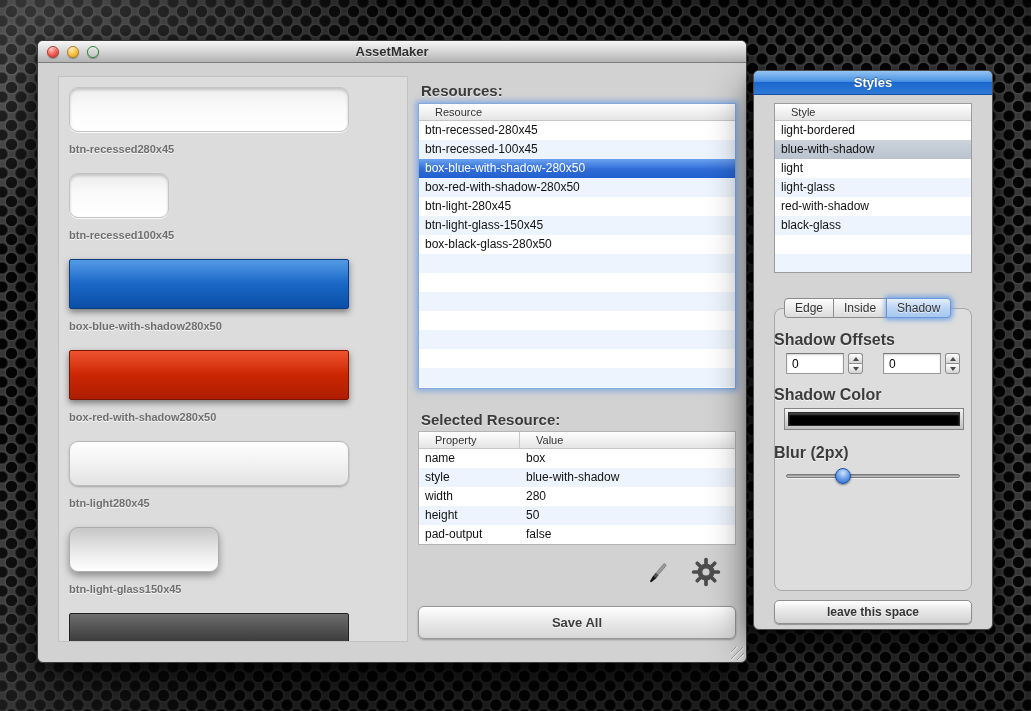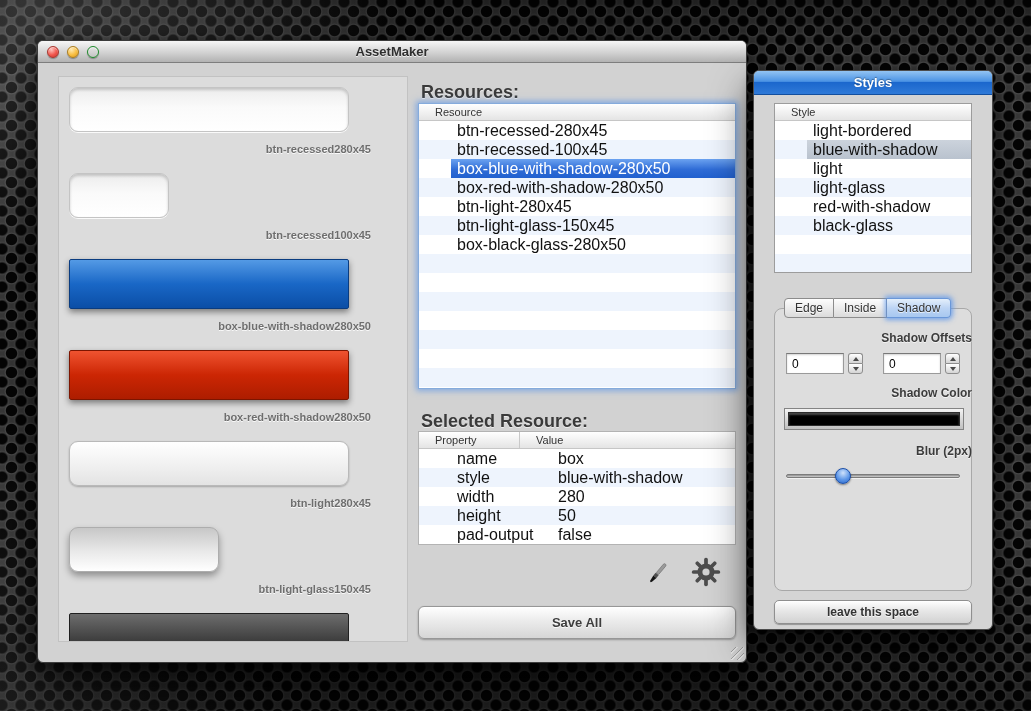--- a/index.html
+++ b/index.html
@@ -49,39 +49,39 @@
     box-shadow:inset 0 2px 3px rgba(0,0,0,0.18), 0 1px 0 rgba(255,255,255,0.85);}
   .st-blue-with-shadow{border-radius:2px;background:linear-gradient(#549ae5,#1967c6 50%,#0b4ea6);
     border:1px solid #0a3c80;box-shadow:0 3px 6px rgba(0,0,0,0.45);}
   .st-red-with-shadow{border-radius:2px;background:linear-gradient(#ef5330,#cc2604 50%,#ad1d00);
     border:1px solid #7c1500;box-shadow:0 3px 6px rgba(0,0,0,0.45);}
   .st-light{background:linear-gradient(#ffffff,#efefef 60%,#e3e3e3);border:1px solid #b9b9b9;
     box-shadow:0 1px 2px rgba(0,0,0,0.25);}
   .st-light-glass{background:linear-gradient(#c7c7c7,#e9e9e9 55%,#ffffff);border:1px solid #adadad;
     box-shadow:0 4px 7px rgba(0,0,0,0.35);}
   .st-black-glass{border-radius:2px;background:linear-gradient(#6d6d6d,#3e3e3e 55%,#2d2d2d);border:1px solid #202020;}
-  .label-row{display:flex;justify-content:flex-end;width:302px;margin-top:11px;}
+  .label-row{display:flex;justify-content:flex-start;width:302px;margin-top:11px;}
   .plabel,.psize{font-size:11px;font-weight:bold;color:#6e6e6e;text-shadow:0 1px 0 rgba(255,255,255,0.85);}
 
   
-  .section-heading{position:absolute;font-size:18px;font-weight:bold;color:#3a3a3a;
+  .section-heading{position:absolute;font-size:15px;font-weight:bold;color:#3a3a3a;
     text-shadow:0 1px 0 rgba(255,255,255,0.6);}
   .heading-resources{left:383px;top:18px;}
   .heading-selected{left:383px;top:347px;}
 
   .listbox{position:absolute;background:#fff;}
   .res-table{left:380px;top:39px;width:318px;height:286px;border:1px solid #85abdc;
     box-shadow:0 0 6px 2px rgba(100,152,230,0.7);}
   .table-header{height:17px;background:linear-gradient(#ffffff,#e4e4e4);
     border-bottom:1px solid #c6c6c6;font-size:11px;color:#333;display:flex;align-items:center;}
   .table-header span{padding:0 16px;}
   .hdr-cell-left{width:101px;border-right:1px solid #c9c9c9;height:100%;display:flex;align-items:center;}
   .list-body{position:absolute;left:0;right:0;top:17px;bottom:0;overflow:hidden;
     background:repeating-linear-gradient(to bottom,#ffffff 0 19px,#eef4fd 19px 38px);}
-  .row{height:19px;line-height:19px;font-size:16px;padding:0 6px;white-space:nowrap;overflow:hidden;color:#111;margin-left:32px;}
+  .row{height:19px;line-height:19px;font-size:12px;padding:0 6px;white-space:nowrap;overflow:hidden;color:#111;}
   .res-body .row.selected{background:linear-gradient(#6ba2f0,#2f6cd6 55%,#2160cf);color:#fff;padding:0 6px;}
   .res-body .row.selected span{color:#fff;}
 
   .prop-table{left:380px;top:367px;width:318px;height:114px;border:1px solid #b3b3b3;}
   .prop-row{display:flex;padding:0;}
   .prop-cell{display:inline-block;width:101px;padding:0 6px;overflow:hidden;}
   .val-cell{display:inline-block;padding:0 6px;overflow:hidden;}
 
   .icon-btn{position:absolute;cursor:default;}
   .icon-brush{left:604px;top:495px;}
@@ -112,22 +112,22 @@
     border:1px solid #a8a8a8;border-radius:8px;background:rgba(255,255,255,0.22);}
   .tabs{position:absolute;left:30px;top:203px;display:flex;z-index:2;}
   .tab{height:20px;line-height:18px;font-size:12px;color:#333;text-align:center;
     background:linear-gradient(#fdfdfd,#dbdbdb);border:1px solid #8c8c8c;border-left:none;padding:0 10px;
     text-shadow:0 1px 0 rgba(255,255,255,0.7);}
   .tab:first-child{border-left:1px solid #8c8c8c;border-radius:4px 0 0 4px;}
   .tab:last-child{border-radius:0 4px 4px 0;}
   .tab.active{background:linear-gradient(#e4effb,#bcd4f4 50%,#a8c8f0);
     box-shadow:0 0 5px 2px rgba(92,150,235,0.8);border-color:#6a97d8;}
 
-  .panel-label{position:absolute;left:20px;width:198px;text-align:right;
-    font-size:12px;font-weight:bold;color:#3c3c3c;text-shadow:0 1px 0 rgba(255,255,255,0.65);}
+  .panel-label{position:absolute;left:20px;width:198px;text-align:left;
+    font-size:16px;font-weight:bold;color:#3c3c3c;text-shadow:0 1px 0 rgba(255,255,255,0.65);}
   .lbl-offsets{top:236px;}
   .lbl-color{top:291px;}
   .lbl-blur{top:349px;}
 
   .num-field{position:absolute;top:258px;width:58px;height:21px;border:1px solid #9a9a9a;border-top-color:#787878;
     background:#fff;font-size:12px;padding:0 5px;font-family:"Liberation Sans",sans-serif;
     box-shadow:inset 0 1px 2px rgba(0,0,0,0.18);}
   .field-x{left:32px;} .field-y{left:129px;}
   .stepper{position:absolute;top:258px;width:15px;height:21px;display:flex;flex-direction:column;}
   .stepper-x{left:94px;} .stepper-y{left:191px;}

